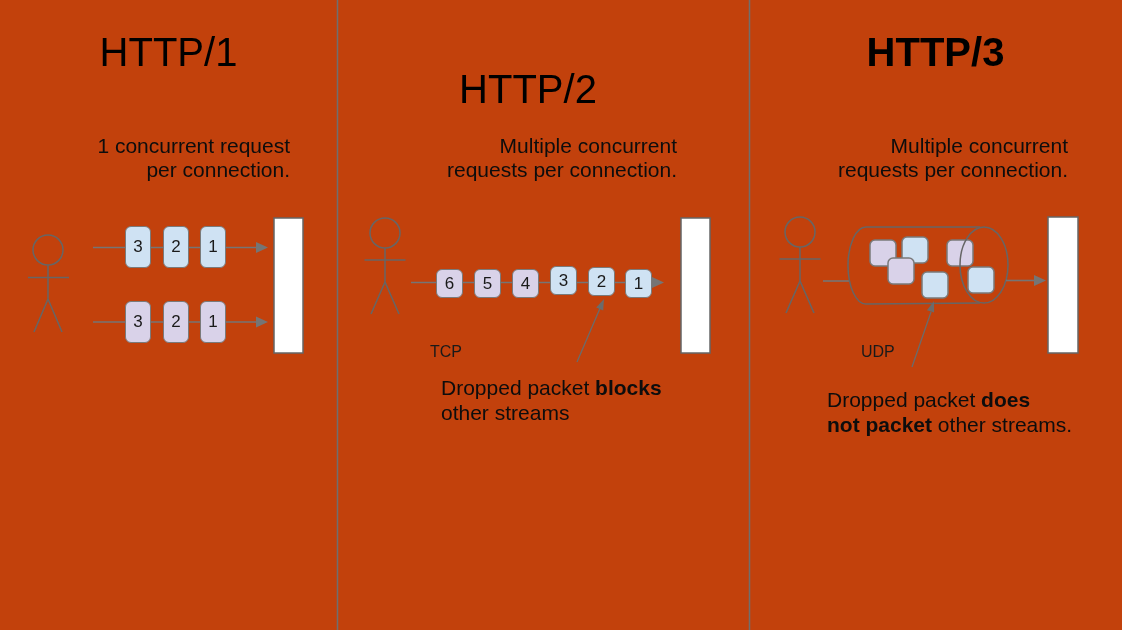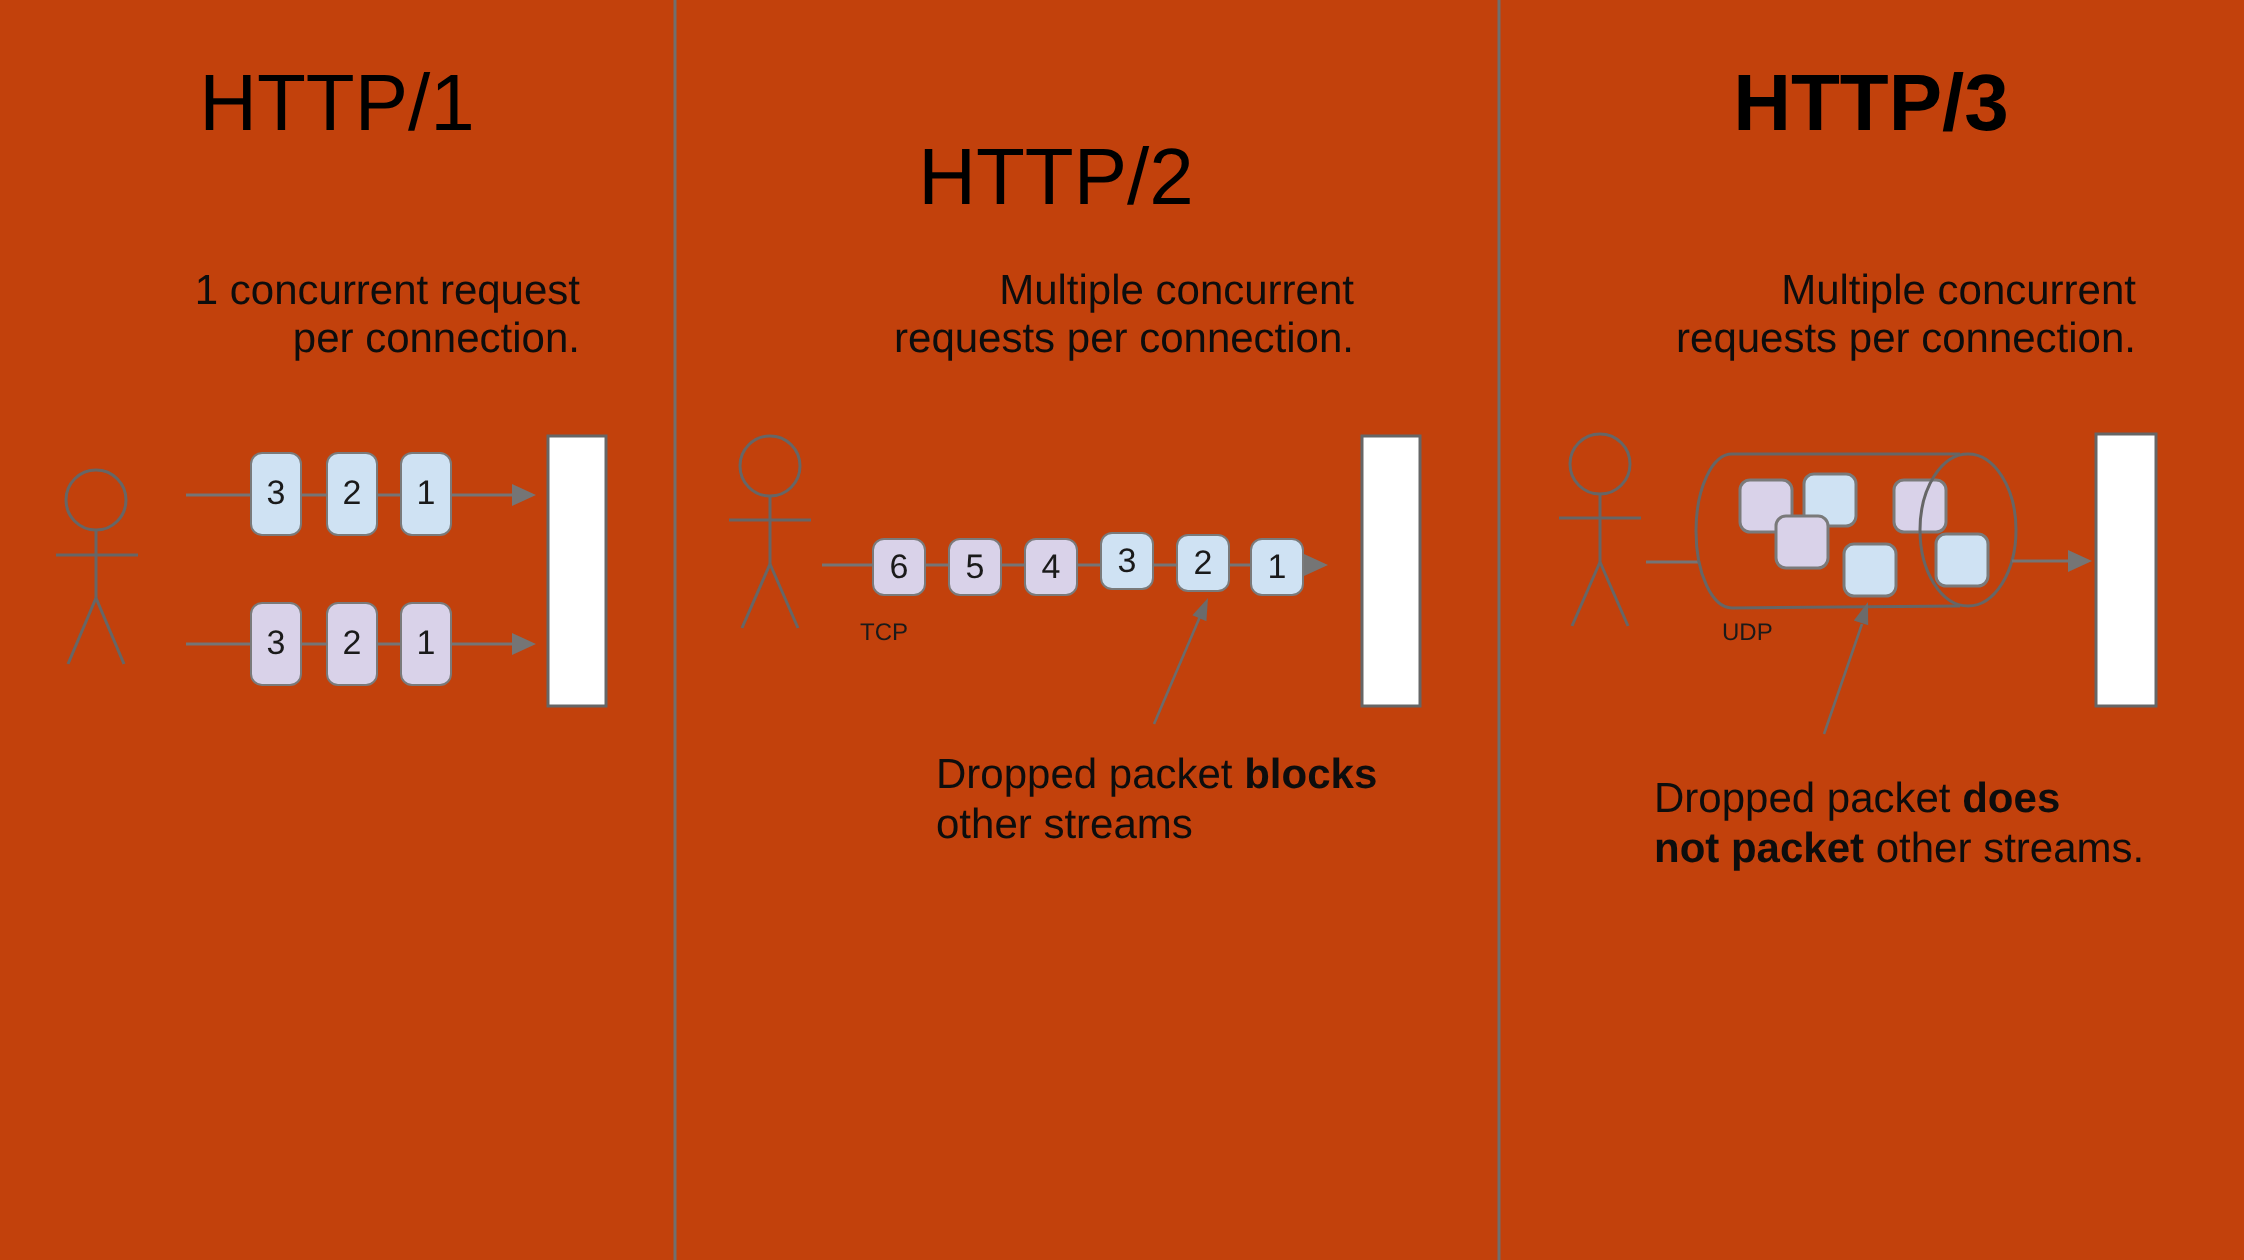--- a/index.html
+++ b/index.html
@@ -5,21 +5,21 @@
   html,body{margin:0;padding:0;background:#fff;}
   .stage{
     position:relative;width:1122px;height:630px;background:#c2410c;overflow:hidden;
     font-family:"Liberation Sans", sans-serif;color:#111;
   }
   .stage svg{position:absolute;left:0;top:0;}
   .col-title{position:absolute;top:28px;font-size:40px;line-height:48px;color:#000;text-align:center;font-weight:400;}
   .subtitle{position:absolute;font-size:21px;line-height:24px;text-align:right;color:#0d0d0d;}
   .annotation{position:absolute;font-size:21px;line-height:25px;color:#0d0d0d;}
   .annotation b{font-weight:700;}
-  .proto{position:absolute;font-size:12px;color:#1a1a1a;}
+  .proto{position:absolute;font-size:16px;color:#1a1a1a;margin-top:34px;}
   .pkt{
     position:absolute;box-sizing:border-box;border:1.5px solid #7a7a7a;border-radius:6px;
     display:flex;align-items:center;justify-content:center;font-size:17px;color:#1a1a1a;
   }
   .pkt.blue{background:#cfe2f3;}
   .pkt.purple{background:#d9d2e9;}
   .tall{width:26px;height:42px;}
   .sq{width:27px;height:29px;}
 </style>
 </head>
@@ -138,21 +138,21 @@
   <div class="pkt purple sq" style="left:436px;top:269px;">6</div>
   <div class="pkt purple sq" style="left:474px;top:269px;">5</div>
   <div class="pkt purple sq" style="left:512px;top:269px;">4</div>
   <div class="pkt blue sq" style="left:550px;top:266px;">3</div>
   <div class="pkt blue sq" style="left:588px;top:267px;">2</div>
   <div class="pkt blue sq" style="left:625px;top:269px;">1</div>
 
   <div class="proto" style="left:430px;top:309px;">TCP</div>
   <div class="proto" style="left:861px;top:309px;">UDP</div>
 
-  <div class="annotation" style="left:468px;top:375px;">
+  <div class="annotation" style="left:441px;top:375px;">
     <div><span>Dropped packet </span><b>blocks</b></div>
     <div><b></b><span>other streams</span></div>
   </div>
   <div class="annotation" style="left:827px;top:387px;">
     <div><span>Dropped packet </span><b>does</b></div>
     <div><b>not packet</b><span> other streams.</span></div>
   </div>
 
 </div>
 

